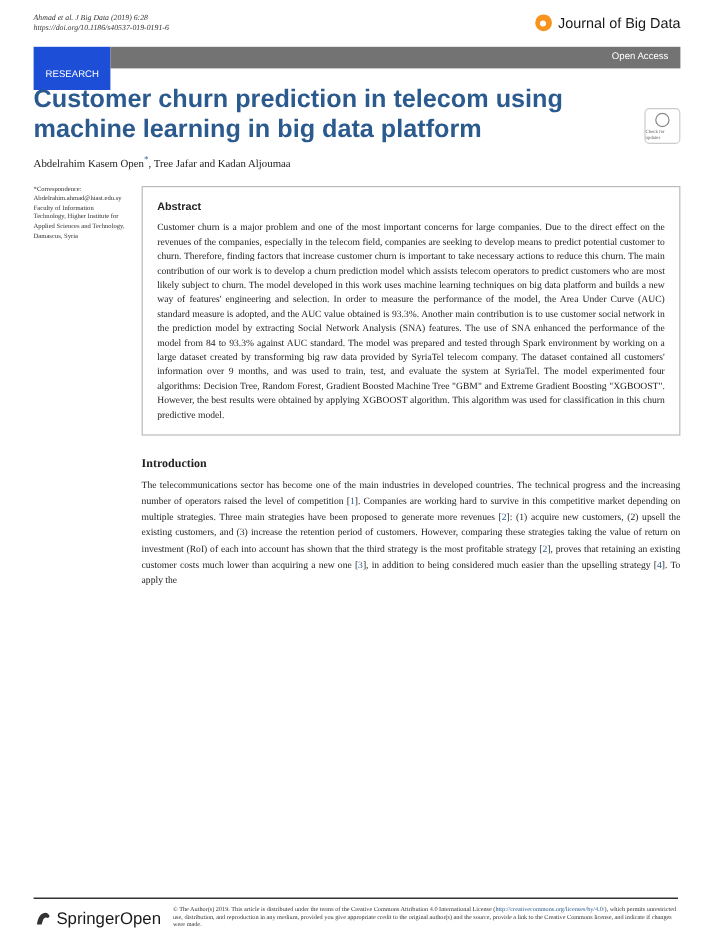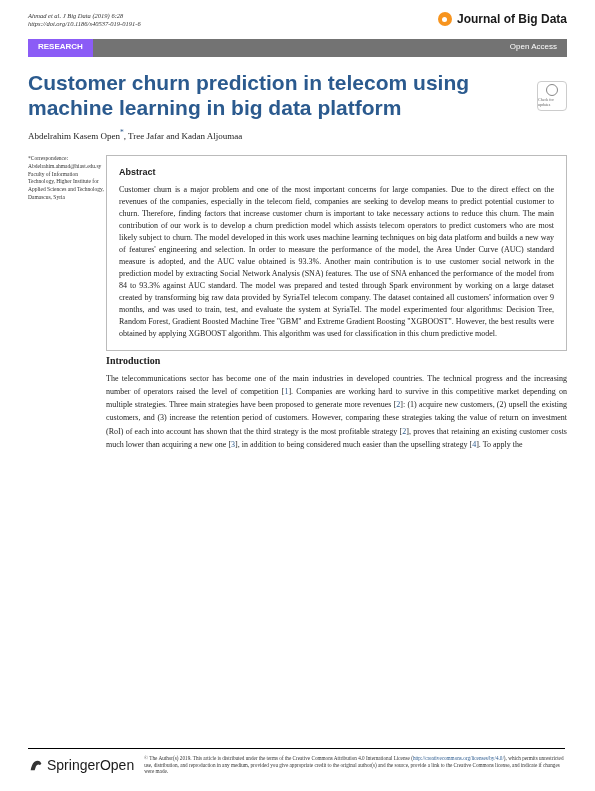--- a/index.html
+++ b/index.html
@@ -1,38 +1,38 @@
 <!DOCTYPE html>
 <html><head>
 <meta charset="utf-8">
 <style>
 *{margin:0;padding:0;box-sizing:border-box}
 body{font-family:Georgia,serif;background:#fff;width:595px;height:791px;position:relative;font-size:9px;color:#222}
 .header{padding:12px 28px 4px;display:flex;justify-content:space-between;align-items:flex-start}
 .hleft{font-size:6.5px;font-style:italic;color:#333;line-height:1.3}
-.hright{display:flex;align-items:center;gap:5px;font-family:Arial,sans-serif;font-weight:bold;font-size:12px;color:#1a1a1a}
+.hright{display:flex;align-items:center;gap:5px;font-family:Arial,sans-serif;font-weight:normal;font-size:12px;color:#1a1a1a}
 .hright-icon{width:14px;height:14px;background:#f7941e;border-radius:50%;display:flex;align-items:center;justify-content:center}
 .hright-icon::before{content:"";width:5px;height:5px;background:#fff;border-radius:50%}
 .banner{display:flex;margin:6px 28px 0;height:18px}
-.banner-l{background:#8b5cf6;color:#fff;padding:3px 10px;font-size:8px;font-weight:bold;font-family:Arial,sans-serif}
+.banner-l{background:#1d4ed8;color:#fff;padding:18px 10px;font-size:8px;font-weight:normal;font-family:Arial,sans-serif}
 .banner-r{background:#737373;color:#fff;flex:1;text-align:right;padding:3px 10px;font-size:8px;font-family:Arial,sans-serif}
-.title-wrap{padding:14px 28px 8px;display:flex;align-items:center;gap:10px}
+.title-wrap{padding:14px 28px 8px;display:flex;align-items:flex-end;gap:10px}
 .title{font-size:21px;line-height:1.18;color:#2b5a8e;font-family:Arial,sans-serif;flex:1}
 .badge{width:30px;height:30px;border:1px solid #ccc;border-radius:4px;display:flex;flex-direction:column;align-items:center;justify-content:center;font-size:4px;color:#666;flex-shrink:0}
 .badge::before{content:"";width:10px;height:10px;border:1.5px solid #888;border-radius:50%;margin-bottom:1px}
 .authors{padding:0 28px 14px;font-size:9px}
 .authors a{color:#2b5a8e;text-decoration:none}
-.main{display:flex;padding:0 28px;}
+.main{display:flex;padding:0 28px;gap:12px}
 .sidebar{width:78px;flex-shrink:0;font-size:5.5px;line-height:1.4;color:#333}
 .content{flex:1}
 .abstract-box{border:1px solid #bbb;padding:10px 12px;line-height:1.5;font-size:8px;text-align:justify}
 .abstract-box h3{font-size:9px;margin-bottom:4px;font-family:Arial,sans-serif}
 .kw{margin-top:8px}
 .kw b{font-weight:bold}
-.intro{margin-top:4px}
+.intro{margin-top:18px}
 .intro h3{font-size:10px;font-weight:bold;margin-bottom:6px}
 .intro p{line-height:1.65;text-align:justify;font-size:8px}
 .intro a{color:#2b5a8e;text-decoration:none}
 .footer{position:absolute;bottom:16px;left:28px;right:30px;display:flex;align-items:center;gap:10px;border-top:1px solid #000;padding-top:6px}
 .springer{font-family:Arial,sans-serif;font-size:14px;color:#1a1a1a;display:flex;align-items:center;gap:3px}
 .springer-icon{width:16px;height:16px}
 .footer-text{font-size:5.2px;line-height:1.3;color:#333;flex:1}
 .footer-text a{color:#2b5a8e;text-decoration:none}
 </style>
 </head>

